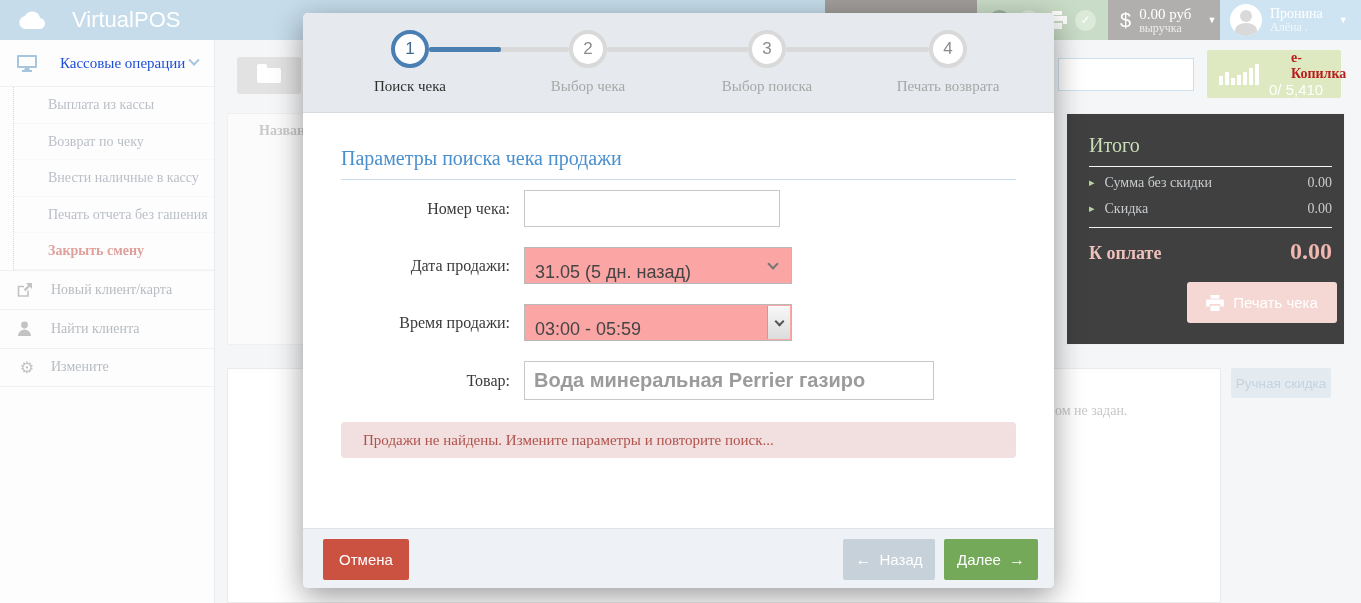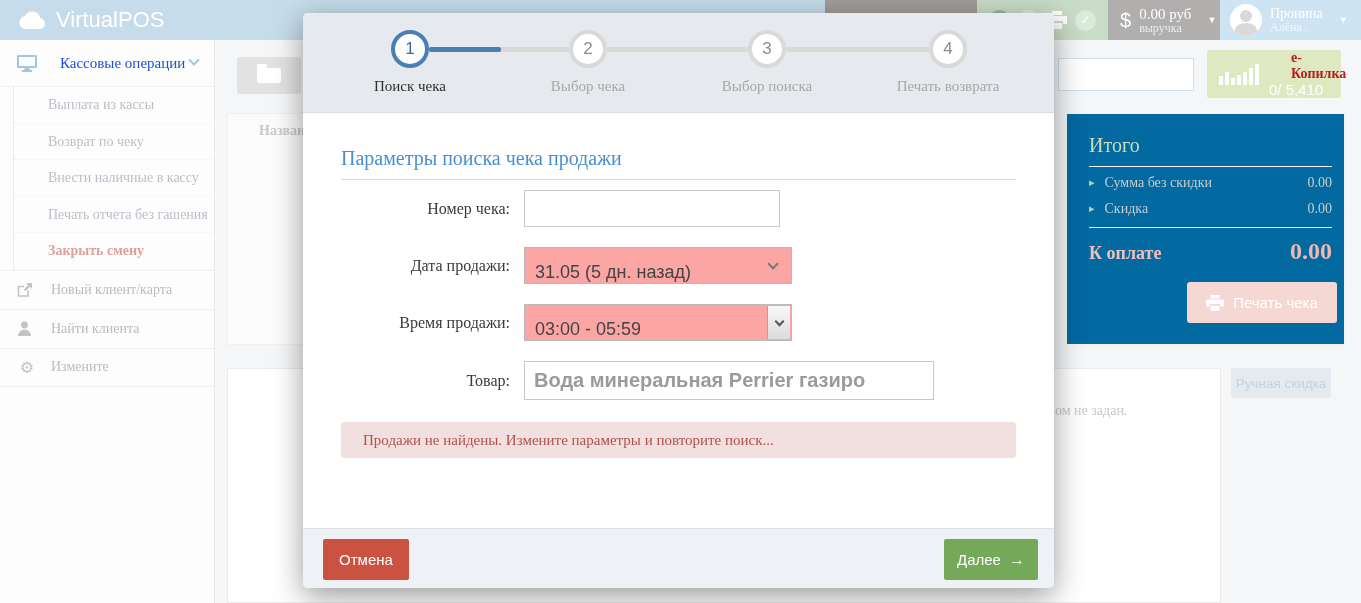--- a/index.html
+++ b/index.html
@@ -7,21 +7,21 @@
   body {
     position:relative; overflow:hidden; background:#f5f6f7;
     font-family:"Liberation Serif", serif;
   }
 
   
   .header { position:absolute; left:0; top:0; width:1361px; height:40px; }
   .hsec { position:absolute; top:0; height:40px; display:flex; align-items:center; }
   .h-logo { left:0; width:825px; background:#c6dcea; padding-left:18px; }
   .h-logo .cloud { margin-right:10px; }
-  .h-logo .title { color:#fff; font-size:22px; font-family:"Liberation Sans",sans-serif; }
+  .h-logo .title { color:#fff; font-size:22px; font-family:"Liberation Sans",sans-serif;margin-left:16px; }
   .h-actual { left:825px; width:152px; background:#a09d9a; padding-left:12px; }
   .h-actual .car { color:#6f6f6f; font-size:9px; margin-right:7px; }
   .h-actual .lbl { color:#fff; font-size:15px; font-weight:bold; }
   .h-green { left:977px; width:131px; background:#c9dcc7; justify-content:center; gap:8px; }
   .circ-ico { width:21px; height:21px; border-radius:50%; background:#dcead9; color:#fff;
               font-size:12px; display:flex; align-items:center; justify-content:center; }
   .circ-dim { background:#9fb49f; }
   .h-rev { left:1108px; width:112px; background:#b1aeae; padding-left:12px; gap:8px; }
   .h-rev .cur { color:#fff; font-size:20px; font-family:"Liberation Sans",sans-serif; }
   .h-rev .l1 { color:#fff; font-size:15px; line-height:16px; }
@@ -76,21 +76,21 @@
   .bars { display:flex; align-items:flex-end; gap:2px; height:22px; margin-right:10px; }
   .bars i { display:block; width:4px; background:#fff; }
   .kop-title { color:#b91c1c; font-weight:bold; font-size:14px; line-height:16px;margin-left:22px; }
   .kop-val { color:#fff; font-size:15px; line-height:16px; font-family:"Liberation Sans",sans-serif; }
 
   .table-panel { position:absolute; left:227px; top:113px; width:823px; height:232px;
                  background:#fbfbfc; border:1px solid #f0f0f0; }
   .table-panel .col-h { position:absolute; left:31px; top:9px; font-weight:bold; font-size:14px; color:#c9c9c9; }
 
   .totals-panel { position:absolute; left:1066px; top:113px; width:279px; height:232px;
-                  background:#0369a1; border:1px solid #f2f2f2; }
+                  background:#404040; border:1px solid #f2f2f2; }
   .tp-title { margin:20px 0 0 22px; font-size:20px; color:#cadfb9; padding-bottom:9px;
               border-bottom:1px solid #f5f5f5; margin-right:12px; }
   .tp-row { display:flex; align-items:center; margin:5px 12px 0 22px; height:21px; }
   .tp-row .i-tri { color:#b9d4a1; font-size:11px; }
   .tp-row .lbl { color:#c7cbce; font-size:14px; margin-left:10px; flex:1; }
   .tp-row .val { color:#caccce; font-size:14px; }
   .tp-div { border-top:1px solid #f0f0f0; margin:8px 12px 0 22px; }
   .tp-pay { display:flex; align-items:baseline; margin:10px 12px 0 22px; }
   .tp-pay .lbl { color:#eec0bb; font-weight:bold; font-size:18px; flex:1; }
   .tp-pay .val { color:#f1b7b1; font-weight:bold; font-size:24px; }
@@ -347,18 +347,22 @@
       </div>
     </div>
 
     <div class="err">Продажи не найдены. Измените параметры и повторите поиск...</div>
   </div>
 
   <div class="m-footer">
     <button class="btn btn-cancel">
       <span>Отмена</span>
     </button>
+    <button class="btn btn-back">
+      <span class="i-arrow-left"></span>
+      <span>Назад</span>
+    </button>
     <button class="btn btn-next">
       <span>Далее</span>
       <span class="i-arrow-right"></span>
     </button>
   </div>
 </div>
 
 </body></html>

